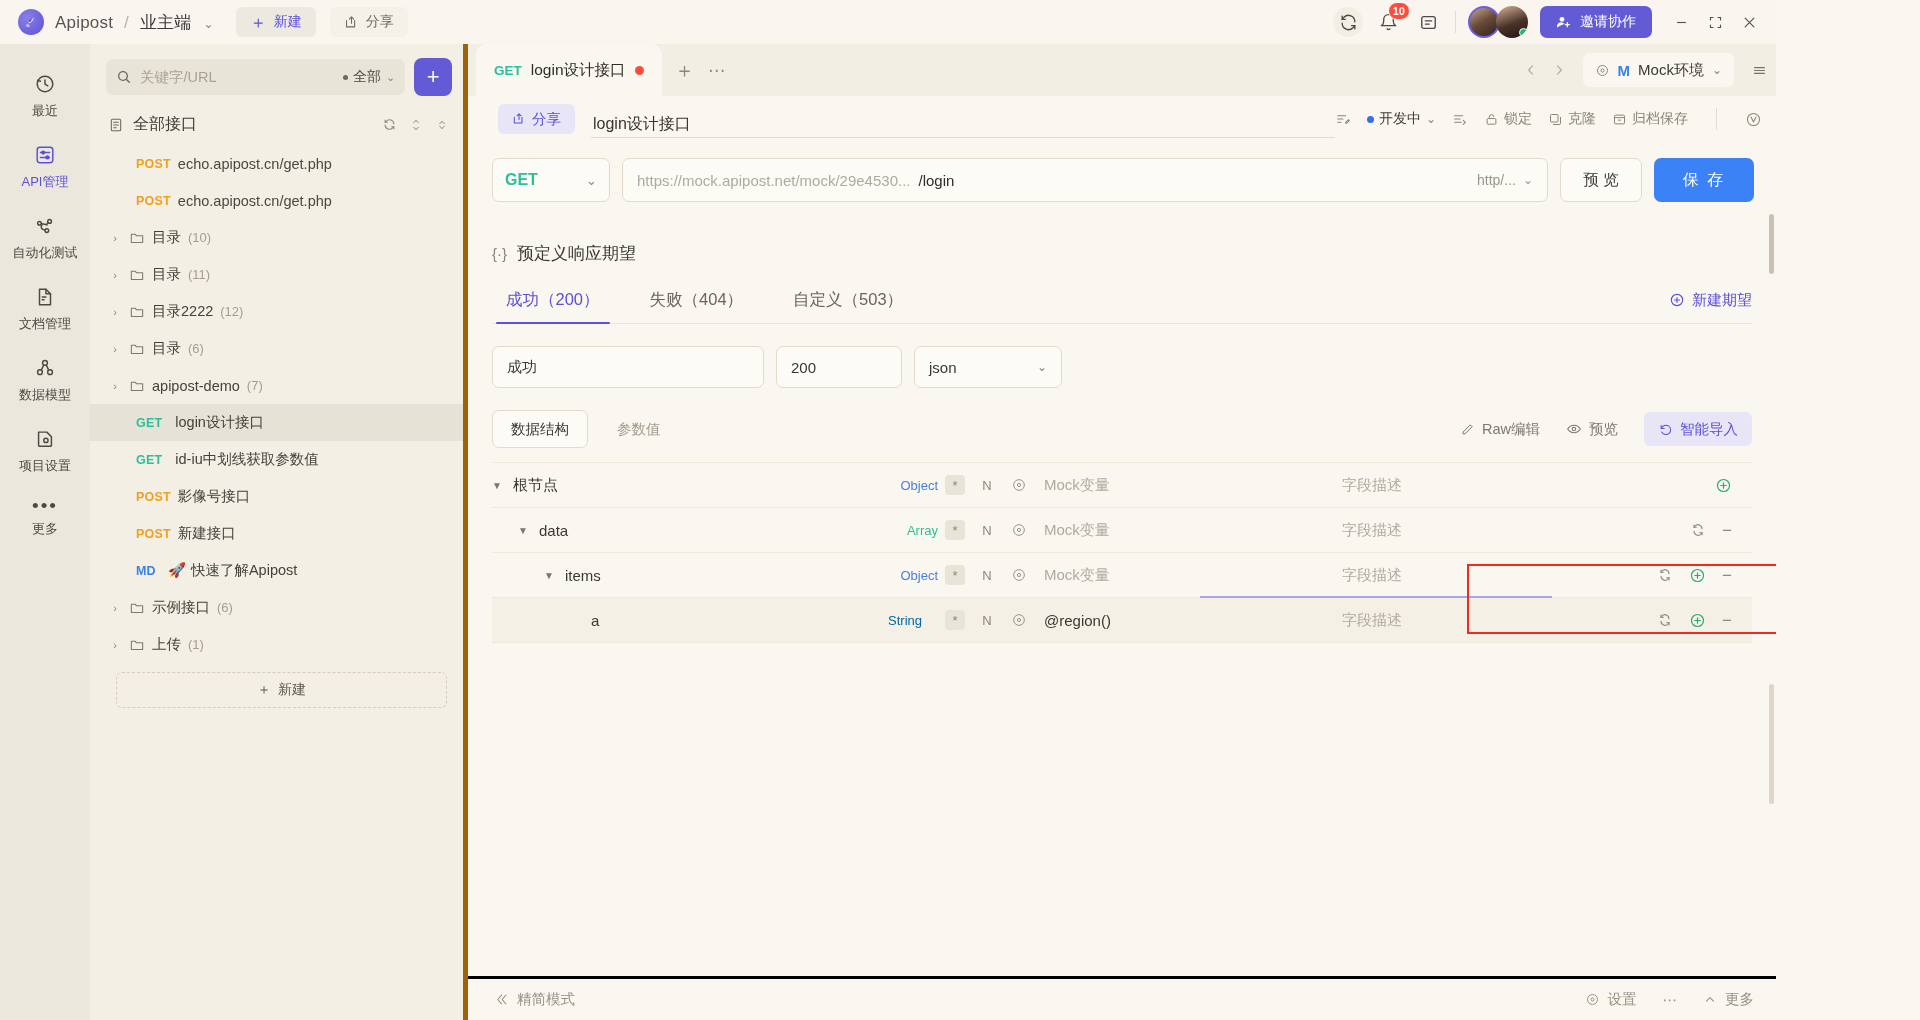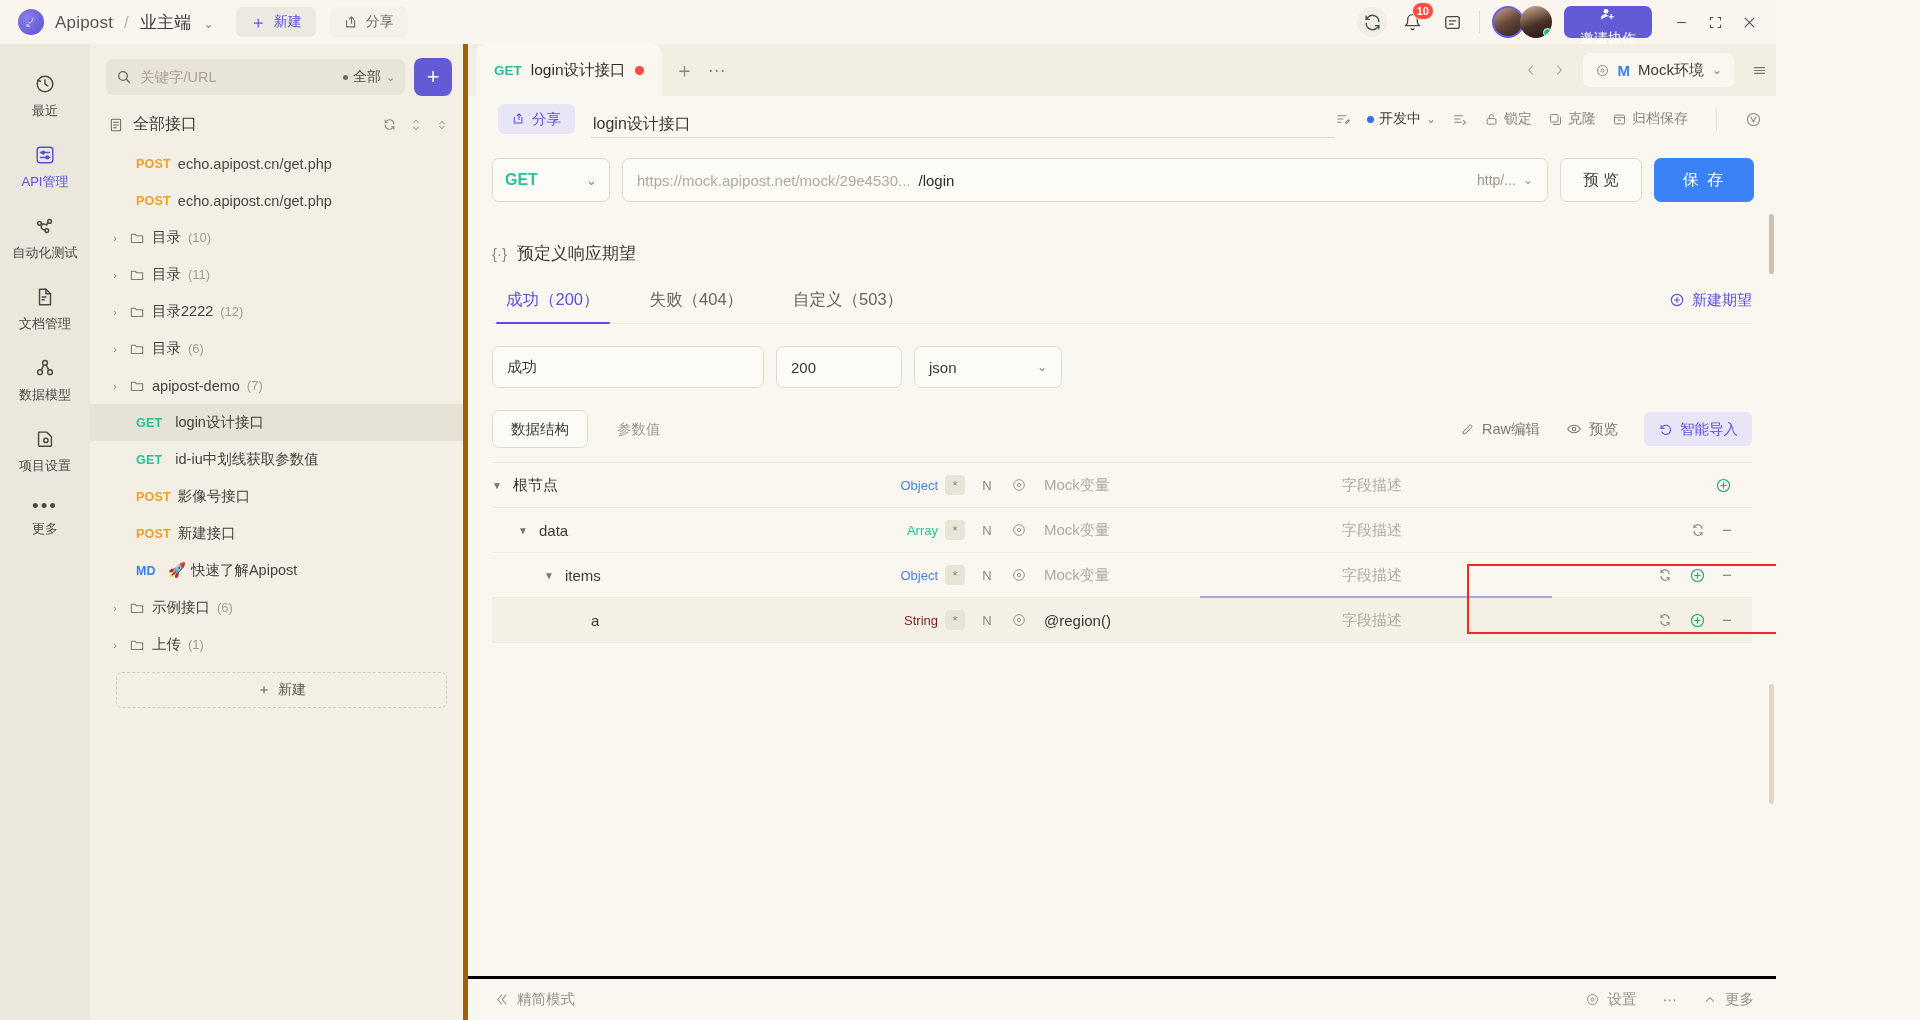--- a/index.html
+++ b/index.html
@@ -35,21 +35,21 @@
            background:#ff4d3d; color:#fff; border-radius:9px; font-size:11px; font-weight:700;
            display:flex; align-items:center; justify-content:center; border:1.5px solid #faf6ef; }
   .divider-v { width:1px; height:22px; background:#e2ddd2; margin:0 12px; }
   .avatars { display:flex; align-items:center; }
   .av { width:32px; height:32px; border-radius:50%; position:relative; overflow:hidden; }
   .av.a1 { border:2px solid #6b5ce7; background:linear-gradient(150deg,#c9a68f 0%, #6a4b3a 48%, #2c2220 100%); }
   .av.a2 { margin-left:-4px; background:linear-gradient(160deg,#d7b59a 0%, #4a3228 55%, #1d1715 100%); }
   .av-dot { position:absolute; right:0; bottom:1px; width:9px; height:9px; border-radius:50%;
             background:#18c07a; border:1.5px solid #faf6ef; }
   .invite { height:32px; background:#635bd6; color:#fff; border-radius:7px; display:flex;
-            align-items:center; gap:8px; padding:0 16px; font-size:14px; margin-left:12px; cursor:pointer;flex-direction:column; }
+            align-items:center; gap:8px; padding:0 16px; font-size:14px; margin-left:12px; cursor:pointer; }
   .win-btns { display:flex; align-items:center; gap:4px; margin-left:14px; }
   .win-b { width:30px; height:30px; display:flex; align-items:center; justify-content:center;
            color:#55504a; cursor:pointer; }
 
   
   .body { flex:1 1 auto; display:flex; min-height:0; }
 
   
   .rail { width:90px; flex:0 0 90px; background:#ece7dc; padding-top:16px;
           display:flex; flex-direction:column; align-items:center; }
@@ -194,21 +194,21 @@
   .tbl { margin-top:14px; border-top:1px solid #efe9dc; }
   .trow { height:45px; display:flex; align-items:center; border-bottom:1px solid #efe9dc;
           position:relative; }
   .trow.hl { background:#f4f0e6; }
   .c-name { width:380px; flex:0 0 380px; display:flex; align-items:center; gap:9px;
             font-size:15px; color:#3a3833; }
   .tri { color:#7b7669; font-size:10px; width:12px; display:inline-block; }
   .c-type { width:66px; flex:0 0 66px; text-align:right; font-size:13px; }
   .ty-object { color:#4a7fd6; }
   .ty-array  { color:#2bbf9b; }
-  .ty-string { color:#7f1d1d; }
+  .ty-string { color:#0369a1;text-align:center; }
   .c-req { width:34px; flex:0 0 34px; display:flex; justify-content:center; }
   .reqbox { width:20px; height:20px; background:#e9e4d8; border-radius:4px; color:#8d877a;
             display:flex; align-items:center; justify-content:center; font-size:13px; cursor:pointer; }
   .c-n { width:30px; flex:0 0 30px; text-align:center; color:#8d877a; font-size:13px; }
   .c-gear { width:34px; flex:0 0 34px; display:flex; justify-content:center; color:#9a948a; }
   .c-mock { flex:1 1 auto; color:#b0aa9d; font-size:15px; padding-left:8px; min-width:0; }
   .c-mock.filled { color:#3a3833; }
   .c-desc { width:300px; flex:0 0 300px; color:#b0aa9d; font-size:15px; }
   .c-acts { width:110px; flex:0 0 110px; display:flex; align-items:center; justify-content:flex-end;
             gap:16px; padding-right:20px; color:#8d877a; }

